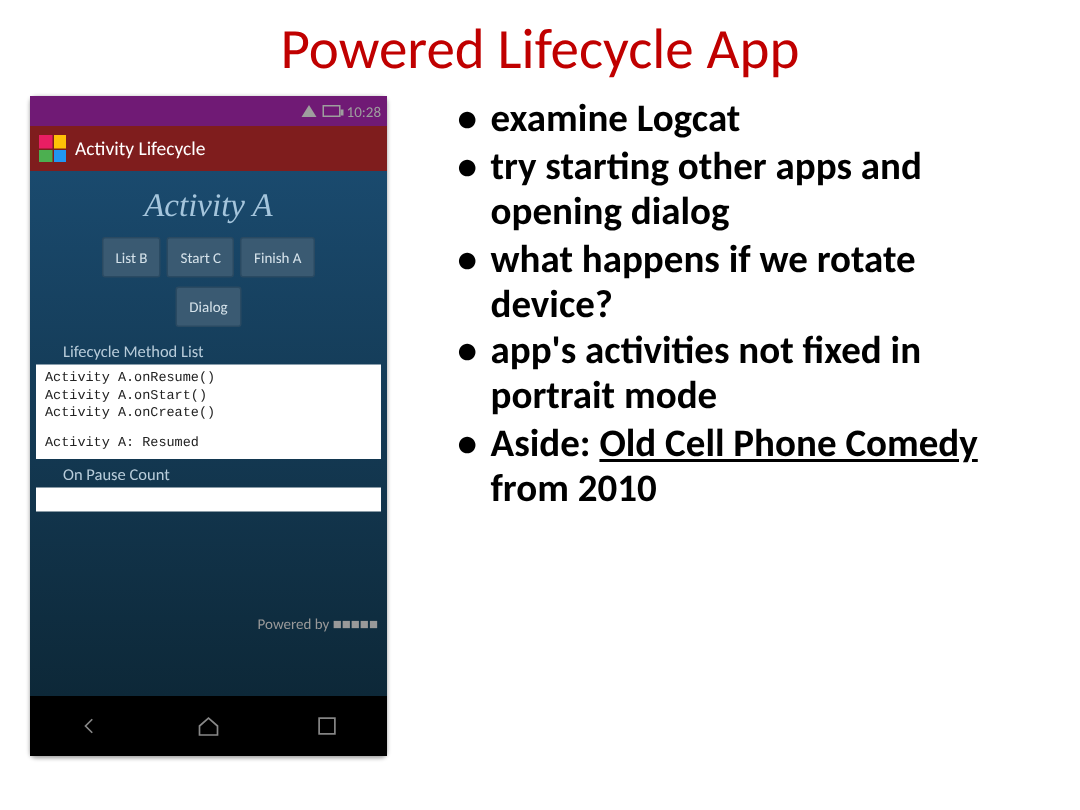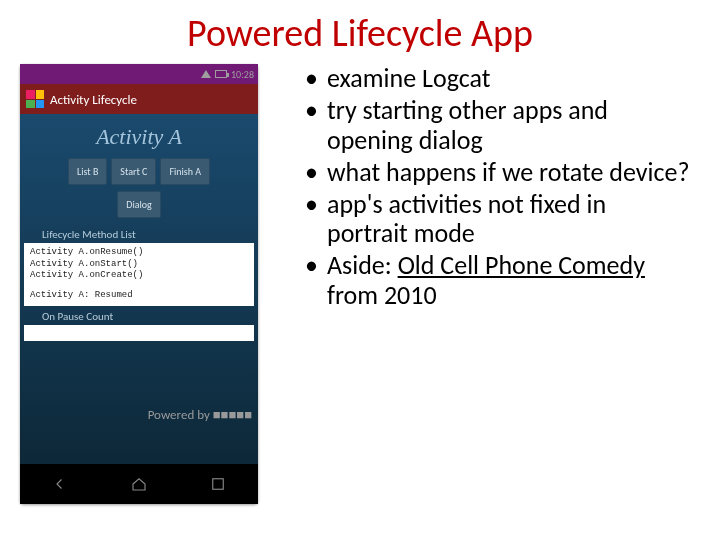--- a/index.html
+++ b/index.html
@@ -121,31 +121,31 @@
   .navbtn {
     width: 26px; height: 20px;
     color: #888;
     display:flex;align-items:center;justify-content:center;
   }
   .nav-back svg, .nav-home svg, .nav-recent svg { width:18px;height:18px;fill:none;stroke:#888;stroke-width:1.5;}
   .powered {
     position: absolute;
     bottom: 42px;
     right: 6px;
-    font-size: 13px;
+    font-size: 10px;
     color: #999;
   }
   .bullets {
     flex: 1;
     padding: 0 10px 0 30px;
     font-size: 26px;
     color: #000;
     line-height: 1.15;
   }
-  .bullets ul { list-style: none; }
+  .bullets ul { list-style: none; font-weight: bold; }
   .bullets li {
     position: relative;
     padding-left: 22px;
     margin-bottom: 2px;
   }
   .bullets li::before {
     content: "•";
     position: absolute;
     left: 0;
     top: 0;

